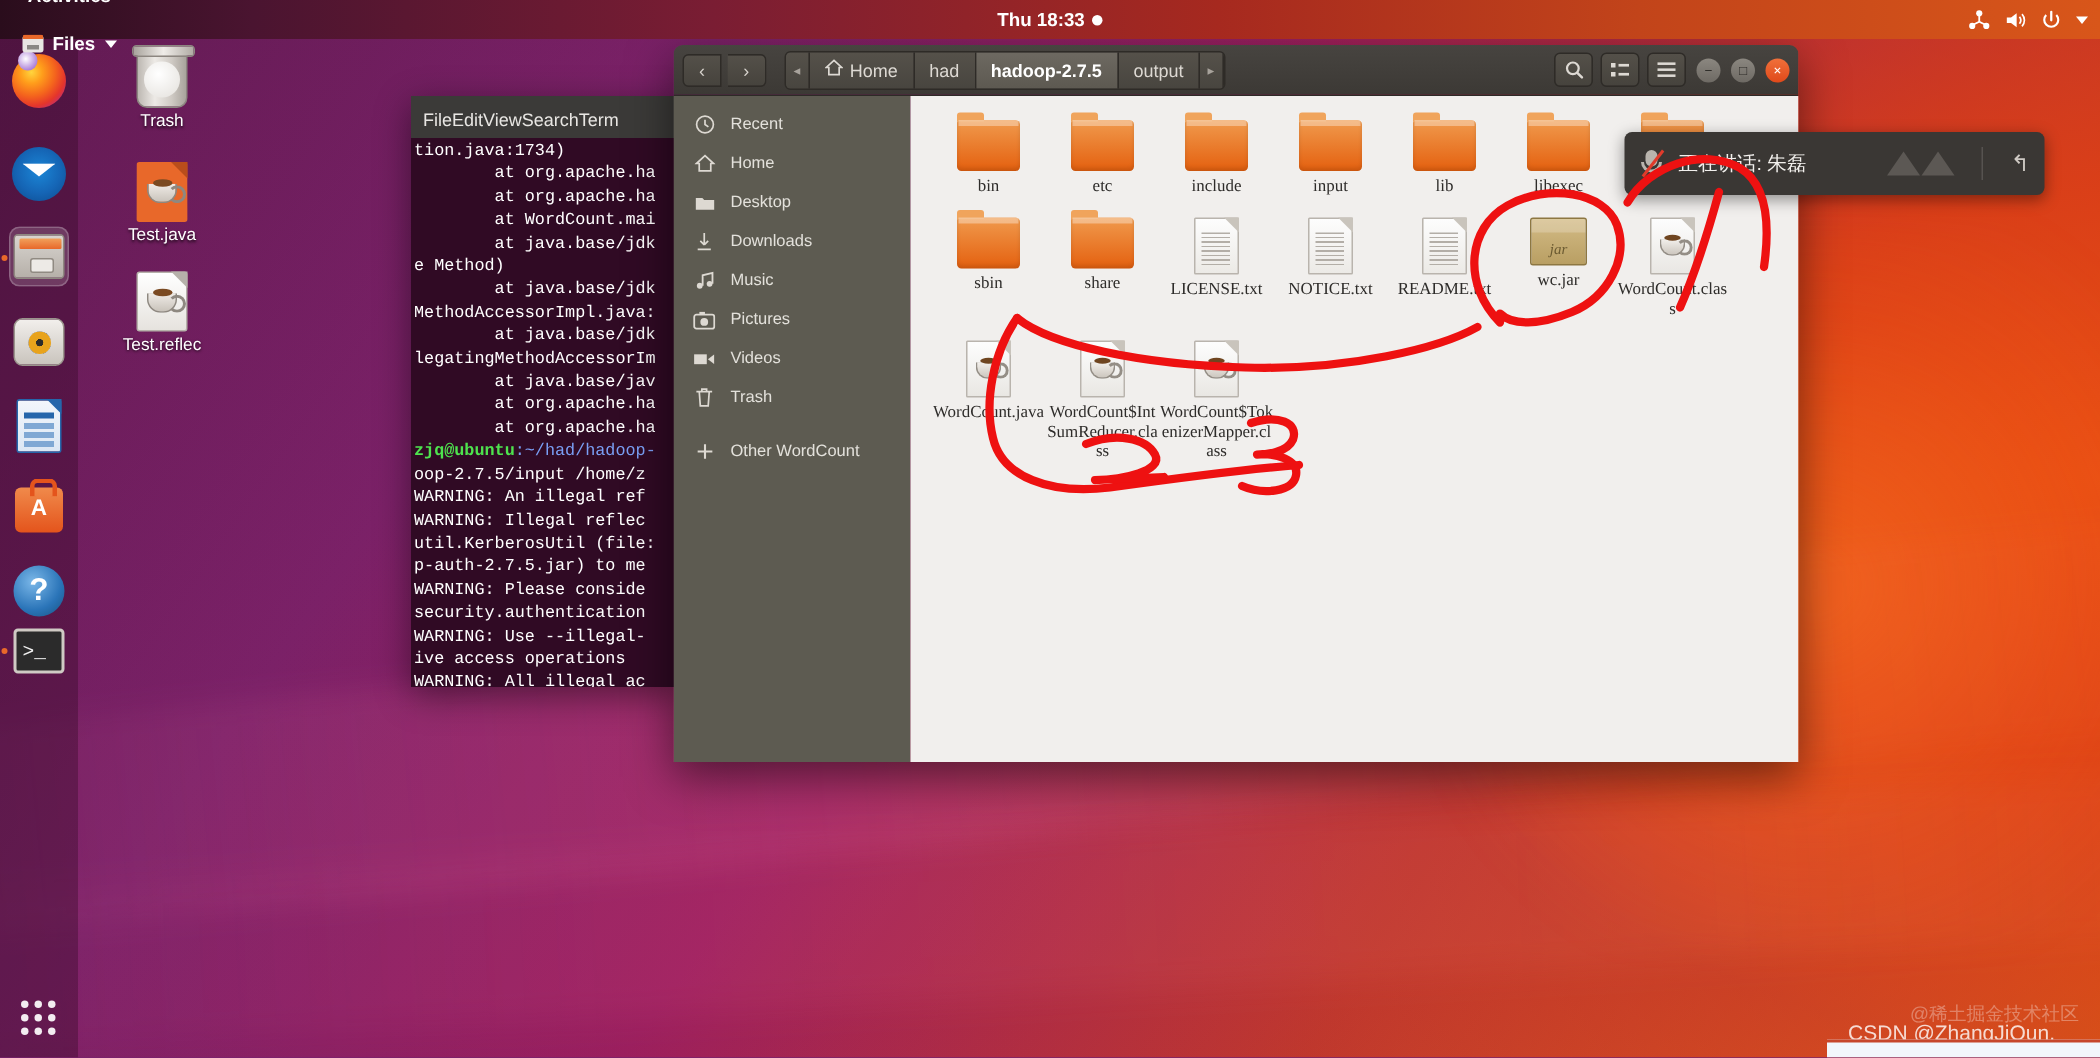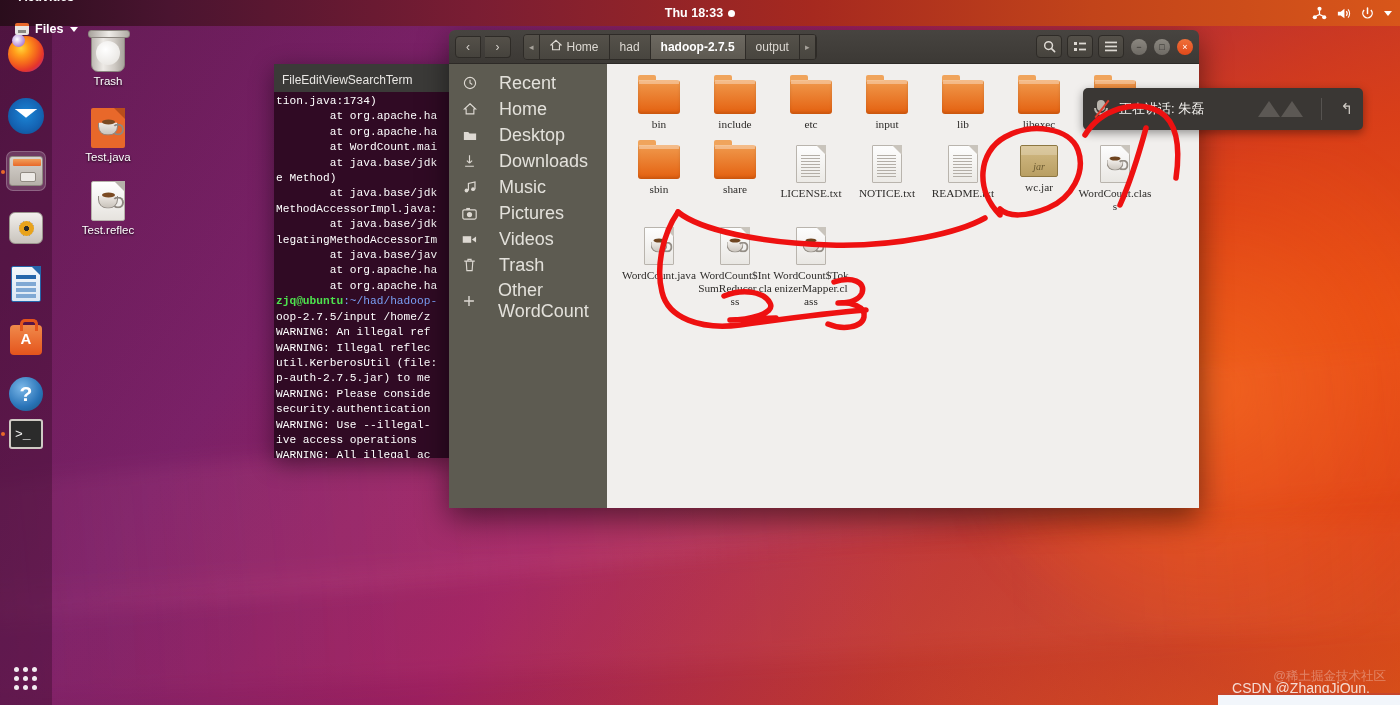--- a/index.html
+++ b/index.html
@@ -170,21 +170,21 @@
   .hb-right { margin-left:auto; display:flex; align-items:center; gap:5px; }
   .hb-ic { width:26px;height:23px;background:linear-gradient(#545049,#46433d);border:1px solid #2e2b27;border-radius:4px;
     color:#ddd9d3; display:flex;align-items:center;justify-content:center;font-size:12px;cursor:pointer;}
   .wbtn { width:16px;height:16px;border-radius:50%; display:flex;align-items:center;justify-content:center;
     font-size:9px; color:#3a3733; cursor:pointer; margin-left:2px;}
   .wbtn.min,.wbtn.max { background:linear-gradient(#8b8780,#6e6a64); color:#2c2a27;}
   .wbtn.cls { background:linear-gradient(#f0703a,#e0491a); color:#fff; }
 
   #nautilus .lower { flex:1; display:flex; min-height:0; }
   #nautilus .sidebar { width:158px; background:#5d5b51; padding-top:6px; }
-  .sb-row { height:26px; display:flex; align-items:center; gap:22px; padding-left:13px; color:#e3e1db; font-size:18px; cursor:pointer;}
+  .sb-row { height:26px; display:flex; align-items:center; gap:10px; padding-left:13px; color:#e3e1db; font-size:11px; cursor:pointer;}
   .sb-ic { width:15px; display:flex; align-items:center; justify-content:center; font-size:12px; color:#ddd9d2; }
   .sb-sep { height:10px; }
 
   #nautilus .content { flex:1; background:#f1efed; position:relative; padding:12px 0 0 14px; }
   .grid { display:flex; flex-wrap:wrap; align-content:flex-start;font-family:Liberation Serif, serif; }
   .fcell { width:76px; margin:0 0 10px 0; text-align:center; cursor:pointer; padding-top:4px;}
   .fcell .nm { font-size:11.3px; color:#2e2c2a; line-height:13px; margin-top:4px; word-break:break-word; }
   .fi { width:42px;height:34px;margin:0 auto; position:relative; }
   .fi.folder { background:linear-gradient(#f09a4d,#e4600f); border-radius:2px 3px 3px 3px; box-shadow:inset 0 -2px 3px rgba(0,0,0,.12);}
   .fi.folder::before { content:""; position:absolute; left:0; top:-5px; width:18px; height:6px;
@@ -492,25 +492,25 @@
         </div>
       </div>
     <div class="content">
       <div class="grid" id="filegrid">
           <div class="fcell">
             <div class="fi folder"></div>
             <div class="nm">bin</div>
           </div>
           <div class="fcell">
             <div class="fi folder"></div>
+            <div class="nm">etc</div>
+          </div>
+          <div class="fcell">
+            <div class="fi folder"></div>
             <div class="nm">include</div>
-          </div>
-          <div class="fcell">
-            <div class="fi folder"></div>
-            <div class="nm">etc</div>
           </div>
           <div class="fcell">
             <div class="fi folder"></div>
             <div class="nm">input</div>
           </div>
           <div class="fcell">
             <div class="fi folder"></div>
             <div class="nm">lib</div>
           </div>
           <div class="fcell">

